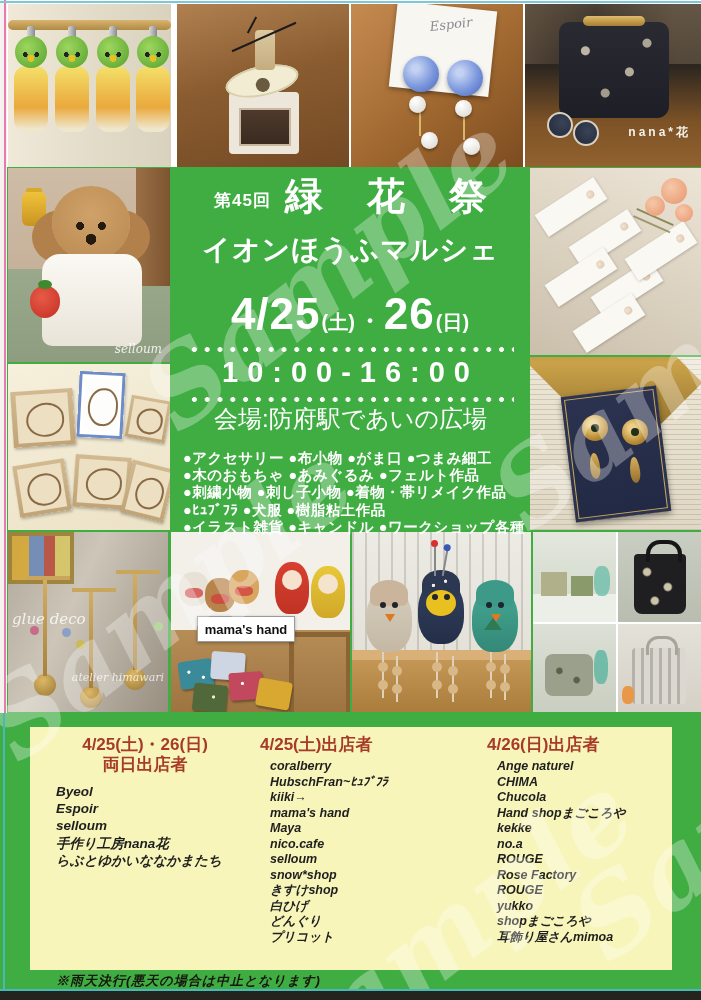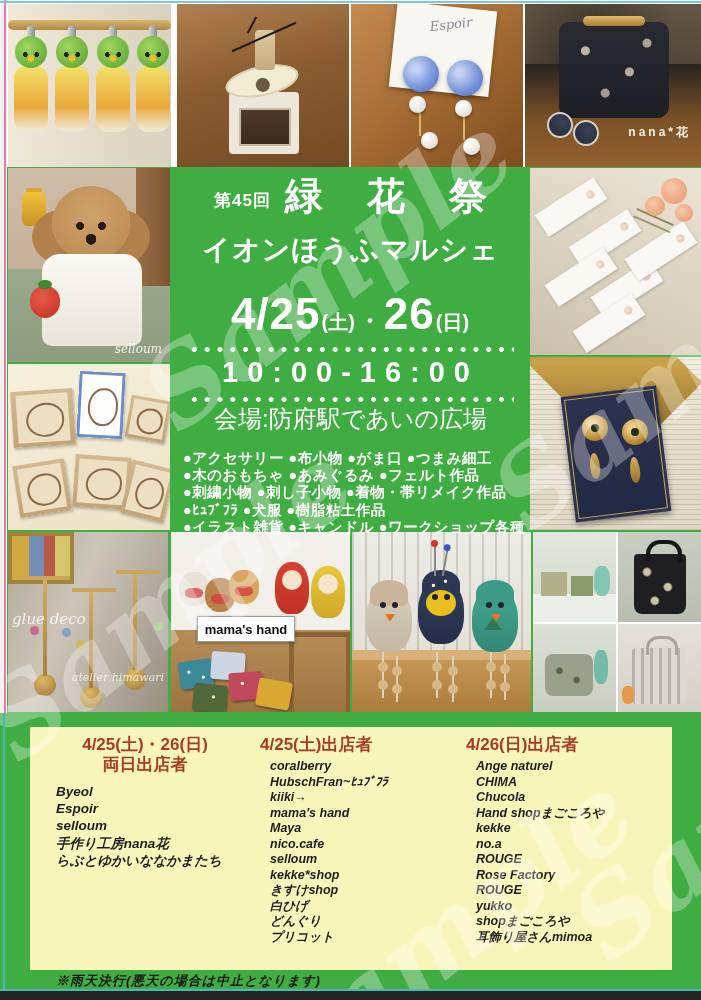--- a/index.html
+++ b/index.html
@@ -248,21 +248,21 @@
   .panel{left:30px;top:727px;width:642px;height:243px;background:#f8f5ba;}
   .vcol{position:absolute;top:8px;}
   .vhead{color:#a83b28;font-weight:bold;font-size:17px;line-height:20px;}
   .vnames{margin-top:8px;font-style:italic;font-weight:bold;color:#1e1e1e;}
   .vn{white-space:nowrap;}
   .vcol1{left:10px;width:210px;text-align:center;}
   .vcol1 .vnames{text-align:left;padding-left:16px;font-size:13.5px;line-height:17.2px;}
   .vcol2{left:230px;width:205px;}
   .vcol2 .vnames,.vcol3 .vnames{font-size:12.5px;line-height:15.5px;padding-left:10px;}
   .vcol2 .vnames{margin-top:4px;} .vcol3 .vnames{margin-top:4px;}
-  .vcol3{left:436px;width:192px;}
+  .vcol3{left:457px;width:192px;}
   .note{left:56px;top:972px;color:#16160f;font-size:13px;font-weight:bold;font-style:italic;letter-spacing:1px;}
   
   .wm{font-family:"DejaVu Serif",serif;font-style:italic;font-weight:bold;font-size:105px;
       color:rgba(255,255,255,.30);transform:rotate(-38deg);white-space:nowrap;pointer-events:none;}
 </style>
 </head>
 <body>
 
 <div>
 
@@ -457,21 +457,21 @@
     <div class="vcol vcol2">
       <div class="vhead">4/25(土)出店者</div>
       <div class="vnames">
         <div class="vn">coralberry</div>
         <div class="vn">HubschFran~ﾋｭﾌﾞﾌﾗ</div>
         <div class="vn">kiiki→</div>
         <div class="vn">mama's hand</div>
         <div class="vn">Maya</div>
         <div class="vn">nico.cafe</div>
         <div class="vn">selloum</div>
-        <div class="vn">kekke*shop</div>
+        <div class="vn">snow*shop</div>
         <div class="vn">きすけshop</div>
         <div class="vn">白ひげ</div>
         <div class="vn">どんぐり</div>
         <div class="vn">プリコット</div>
       </div>
     </div>
     <div class="vcol vcol3">
       <div class="vhead">4/26(日)出店者</div>
       <div class="vnames">
         <div class="vn">Ange naturel</div>

